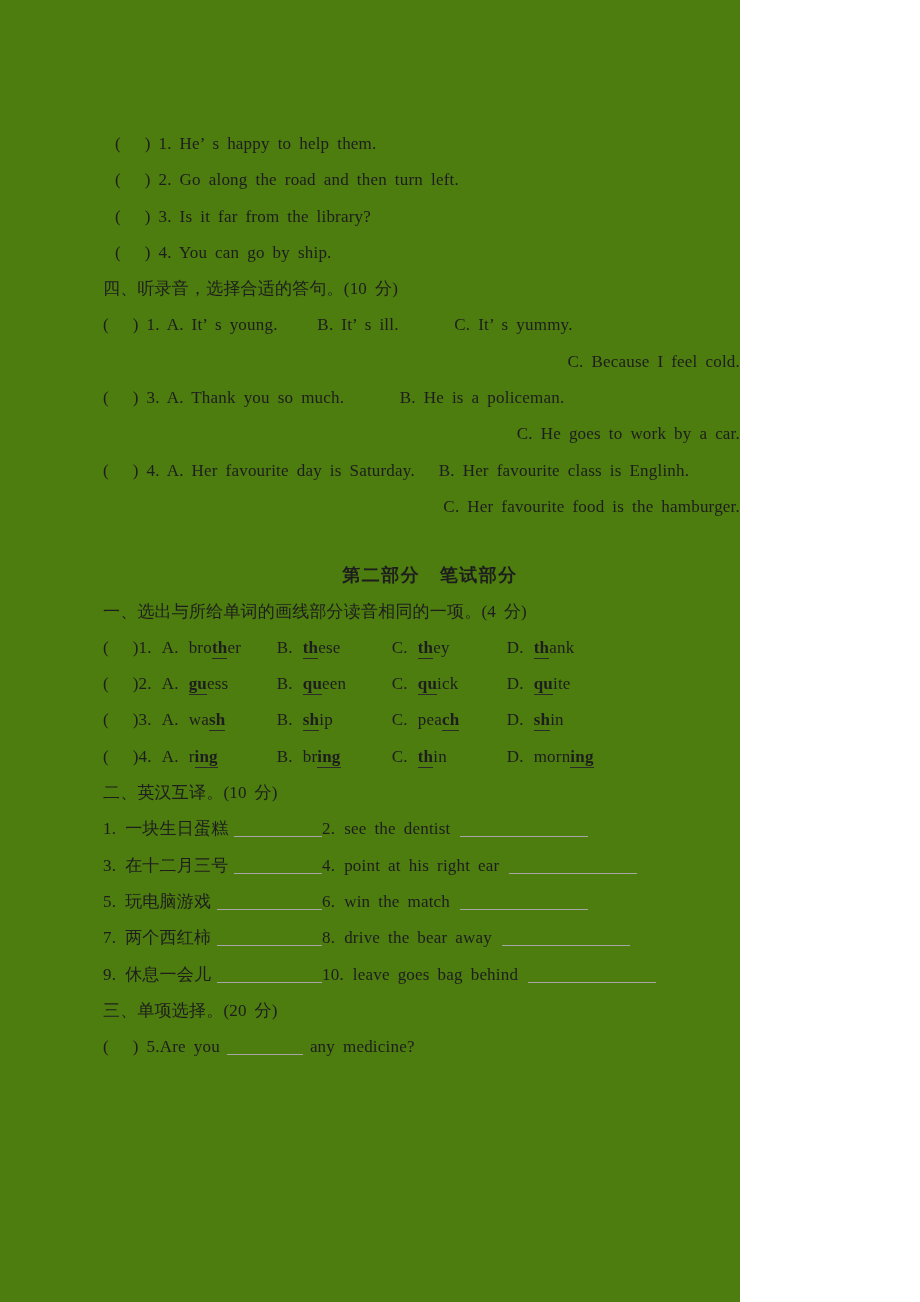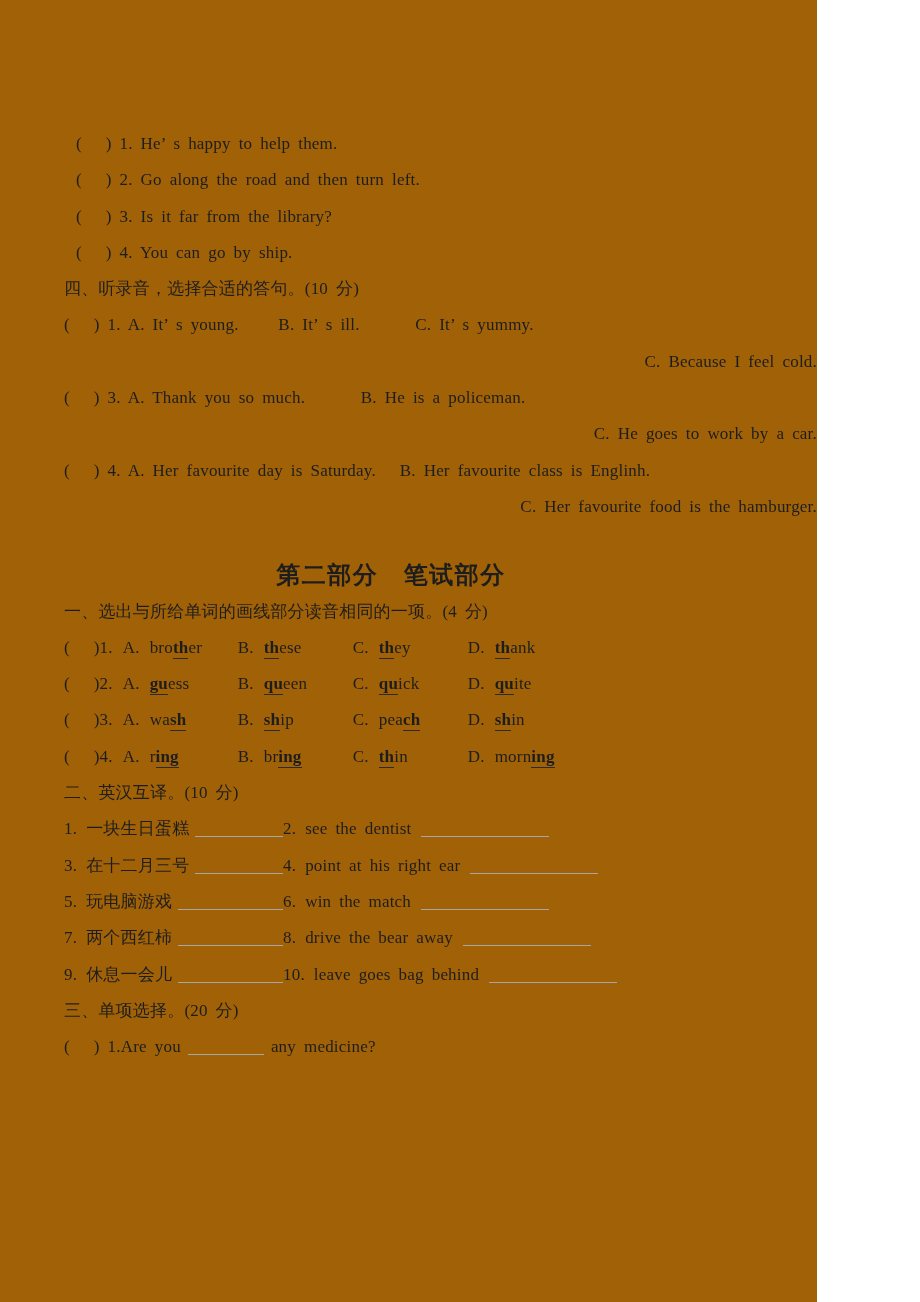--- a/index.html
+++ b/index.html
@@ -1,35 +1,35 @@
 <!DOCTYPE html>
 <html><head>
 <meta charset="utf-8">
 <style>
   html,body{margin:0;padding:0;background:#ffffff;}
   .page{
     position:relative;
-    width:817px;height:1302px;
-    background:#a16207;
+    width:740px;height:1302px;
+    background:#4d7c0f;
     color:#1d1d1d;
     font-family:"Liberation Serif","DejaVu Serif",serif;
     font-size:17px;
     box-sizing:border-box;
-    padding:126px 0 0 64px;
+    padding:126px 0 0 103px;
     overflow:hidden;
   }
   .line{
     height:36.3px;line-height:36.3px;
     word-spacing:3.5px;letter-spacing:0.2px;
   }
   .pretext{white-space:pre;}
   .ind{padding-left:12px;}
   .cont{padding-left:30px;text-align:right;}
   .heading-line{margin-top:32px;position:relative;left:-133px;width:920px;text-align:center;}
-  .heading{font-weight:bold;font-size:24px;letter-spacing:1.5px;}
+  .heading{font-weight:bold;font-size:18px;letter-spacing:1.5px;}
   .pnum{margin-right:10px;}
   .popt{display:inline-block;width:115px;}
   .popt.last{width:auto;}
   .plabel{margin-right:10px;}
   .ul{border-bottom:1.5px solid #2b2b2b;padding-bottom:1px;font-weight:bold;}
   .trow{display:flex;align-items:baseline;}
   .tleft{display:inline-flex;align-items:baseline;width:219px;}
   .tnum{margin-right:9px;white-space:pre;}
   .ttext{white-space:pre;}
   .blank{display:inline-block;border-bottom:1px solid #a6a6a6;height:13px;transform:translateY(3px);}
@@ -119,15 +119,15 @@
         <span class="tnum">9.</span>
         <span class="ttext">休息一会儿</span>
         <span class="blank"></span>
       </span>
       <span class="tnum">10.</span>
       <span class="ttext">leave goes bag behind</span>
       <span class="blank rblank"></span>
     </div>
 
   <div class="line"><span class="pretext">三、单项选择。(20 分)</span></div>
-  <div class="line"><span class="pretext">(   )</span><span class="q1pre">1.Are you</span><span class="blank cblank"></span><span>any medicine?</span></div>
+  <div class="line"><span class="pretext">(   )</span><span class="q1pre">5.Are you</span><span class="blank cblank"></span><span>any medicine?</span></div>
 
 </div>
 
 </body></html>

